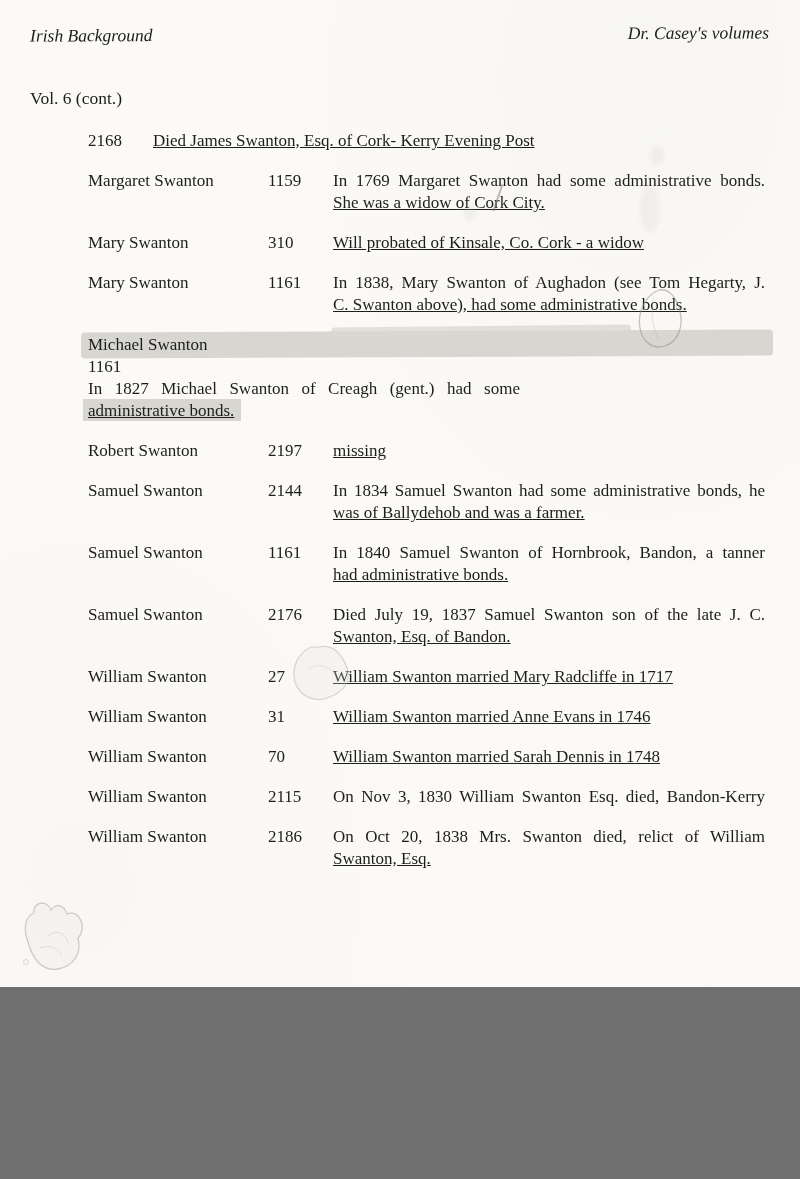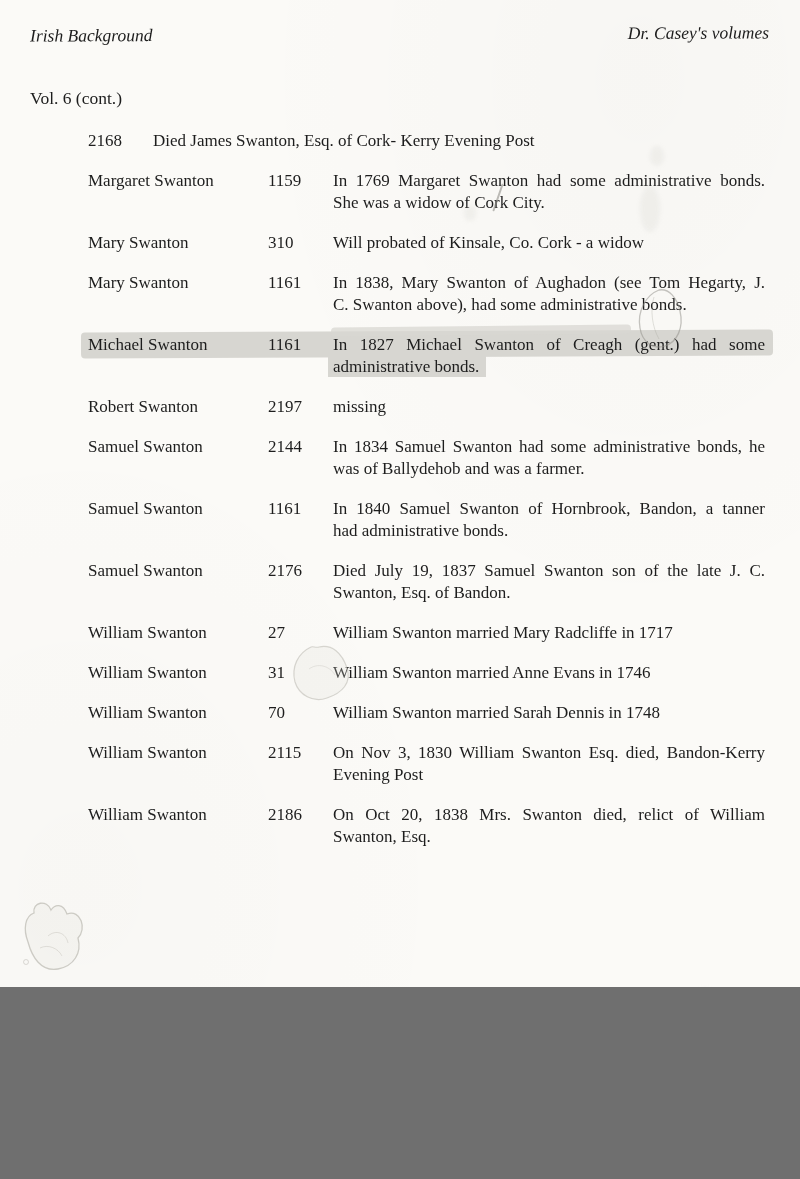--- a/index.html
+++ b/index.html
@@ -27,23 +27,23 @@
   }
   .entries{
     margin:22px 0 0 88px;
     font-size:17px;line-height:22px;
   }
   .row{display:flex;margin-bottom:18px;}
   .col-name{width:180px;flex:none;}
   .col-num{width:65px;flex:none;}
   .col-desc{width:432px;flex:none;}
   .line{text-align:justify;text-align-last:justify;}
-  .line.last{text-align-last:left;}
+  .line.last{text-align-last:left;text-decoration:underline;}
   
-  .row.hl{position:relative;}
+  .row.hl{position:relative;flex-direction:column;}
   .row.hl::before{
     content:"";position:absolute;left:-7px;top:-3px;width:692px;height:26px;
     background:#d7d6d1;border-radius:4px;transform:rotate(-0.25deg);
   }
   .row.hl::after{
     content:"";position:absolute;left:243px;top:-8px;width:300px;height:9px;
     background:rgba(216,215,210,0.75);border-radius:4px;transform:rotate(-0.6deg);
   }
   .row.hl > div{position:relative;}
   .row.hl .line.last span{
@@ -227,21 +227,20 @@
 
   <div class="row">
     <div class="col-name">
       <span class="txt">William Swanton</span>
     </div>
     <div class="col-num">
       <span class="txt">2115</span>
     </div>
     <div class="col-desc">
           <div class="line"><span>On Nov 3, 1830 William Swanton Esq. died, Bandon-Kerry</span></div>
-          <div class="line last"><span>Evening Post</span></div>
         </div>
   </div>
 
   <div class="row">
     <div class="col-name">
       <span class="txt">William Swanton</span>
     </div>
     <div class="col-num">
       <span class="txt">2186</span>
     </div>

